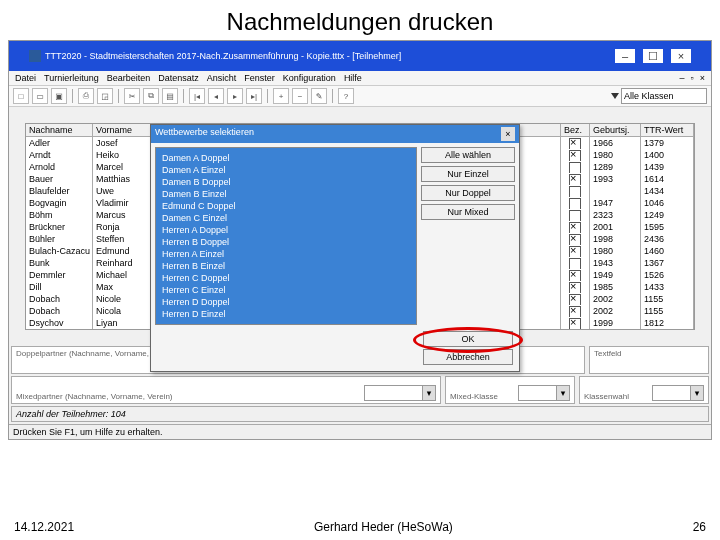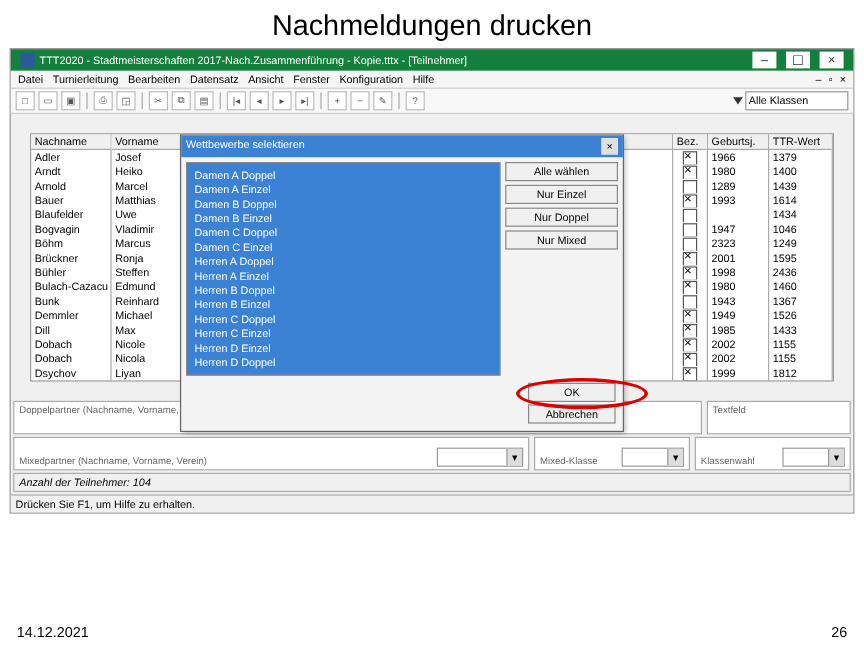--- a/index.html
+++ b/index.html
@@ -1,18 +1,18 @@
 <!DOCTYPE html>
 <html><head>
 <meta charset="utf-8">
 <style>
 body { margin:0; font-family:Arial,sans-serif; background:#fff; width:720px; height:540px; position:relative; overflow:hidden; }
 .slide-title { font-size:24px; text-align:center; padding:8px 0 4px 0; }
 .app { margin:0 8px; border:1px solid #999; font-size:9px; background:#f0f0f0; position:relative; }
-.titlebar { background:#15803d; color:#fff; display:flex; align-items:center; height:18px; padding:0 8px; }
+.titlebar { background:#1d4ed8; color:#fff; display:flex; align-items:center; height:30px; padding:0 20px; }
 .titlebar .app-icon { width:12px; height:12px; background:#2a5a9a; margin-right:4px; }
 .titlebar .title { flex:1; font-size:9px; }
 .wc { display:flex; gap:8px; margin-left:auto; }
 .wc span { width:20px; height:14px; display:flex; align-items:center; justify-content:center; background:#fff; color:#333; cursor:pointer; font-size:11px;}
 .menubar { background:#f5f5f5; display:flex; gap:8px; padding:2px 6px; }
 .menubar span { cursor:pointer; }
 .menubar .right { margin-left:auto; display:flex; gap:6px;}
 .toolbar { background:#f8f8f8; border-top:1px solid #ccc; border-bottom:1px solid #ccc; display:flex; align-items:center; padding:2px 4px; gap:3px; }
 .tb-btn { width:14px; height:14px; border:1px solid #bbb; background:#fff; display:flex; align-items:center; justify-content:center; font-size:8px; color:#555; cursor:pointer;}
 .tb-sep { width:1px; height:14px; background:#aaa; margin:0 2px;}
@@ -30,21 +30,21 @@
 .c4 .col-body div { text-align:center; }
 .dialog { position:absolute; top:0; left:124px; width:368px; background:#f4f4f4; border:1px solid #666; box-shadow:2px 2px 4px rgba(0,0,0,0.3); }
 .dlg-title { background:#3b82d4; color:#fff; padding:2px 4px; display:flex;}
 .dlg-title .close { margin-left:auto; width:14px; height:14px; background:#e0e0e0; color:#000; display:flex; align-items:center; justify-content:center; cursor:pointer;}
 .dlg-body { display:flex; padding:4px;}
 .listbox { flex:1; background:#3b82d4; color:#fff; border:1px solid #888; padding:4px 6px; height:168px; overflow:auto;}
 .listbox div { font-size:9px; line-height:12px; cursor:pointer;}
 .dlg-btns { width:94px; display:flex; flex-direction:column; gap:3px; padding-left:4px;}
 .dlg-btns button { font-size:9px; height:16px; border:1px solid #888; background:#f0f0f0; cursor:pointer;}
 .dlg-bottom { display:flex; flex-direction:column; align-items:flex-end; padding:2px 6px 6px; gap:2px;}
-.dlg-bottom button { width:73px; font-size:9px; height:16px; border:1px solid #888; background:#f0f0f0; cursor:pointer;}
+.dlg-bottom button { width:90px; font-size:9px; height:16px; border:1px solid #888; background:#f0f0f0; cursor:pointer;}
 .ok-circle { position:relative; }
 .ok-circle::before { content:""; position:absolute; left:-10px; top:-4px; width:104px; height:20px; border:3px solid #d00; border-radius:50%; pointer-events:none;}
 .lower { margin:2px; font-size:9px;}
 .field-row { display:flex; gap:4px; margin:2px 0;}
 .field-row .fld { border:1px solid #aaa; background:#fff; padding:2px 4px; height:22px;}
 .field-row .fld .lbl { color:#666; font-size:8px;}
 .field-row .combo { display:flex; align-items:flex-end;}
 .field-row .combo .box { border:1px solid #999; height:14px; width:70px; background:#fff; display:flex;}
 .field-row .combo .box .arr { width:12px; background:#ddd; border-left:1px solid #999; display:flex; align-items:center; justify-content:center;}
 .statusbar { background:#f0f0f0; border-top:1px solid #aaa; padding:2px 4px; font-size:9px;}
@@ -240,30 +240,30 @@
       <div class="dlg-title">
         <span>Wettbewerbe selektieren</span>
         <div class="close">×</div>
       </div>
       <div class="dlg-body">
         <div class="listbox" id="lb">
             <div>Damen A Doppel</div>
             <div>Damen A Einzel</div>
             <div>Damen B Doppel</div>
             <div>Damen B Einzel</div>
-            <div>Damen C Doppel</div>
+            <div>Edmund C Doppel</div>
             <div>Damen C Einzel</div>
             <div>Herren A Doppel</div>
+            <div>Herren B Doppel</div>
             <div>Herren A Einzel</div>
-            <div>Herren B Doppel</div>
             <div>Herren B Einzel</div>
             <div>Herren C Doppel</div>
             <div>Herren C Einzel</div>
+            <div>Herren D Doppel</div>
             <div>Herren D Einzel</div>
-            <div>Herren D Doppel</div>
           </div>
         <div class="dlg-btns">
           <button>Alle wählen</button>
           <button>Nur Einzel</button>
           <button>Nur Doppel</button>
           <button>Nur Mixed</button>
         </div>
       </div>
       <div class="dlg-bottom">
         <div class="ok-circle"><button>OK</button></div>
@@ -312,14 +312,15 @@
     </div>
     <div class="fld" style="border:1px solid #aaa; padding:2px 4px;font-style:italic;">
       <span>Anzahl der Teilnehmer: 104</span>
     </div>
   </div>
   <div class="statusbar">Drücken Sie F1, um Hilfe zu erhalten.</div>
 </div>
 
 <div class="footer">
   <span>14.12.2021</span>
+  <span>Gerhard Heder (HeSoWa)</span>
   <span>26</span>
 </div>
 
 </body></html>

